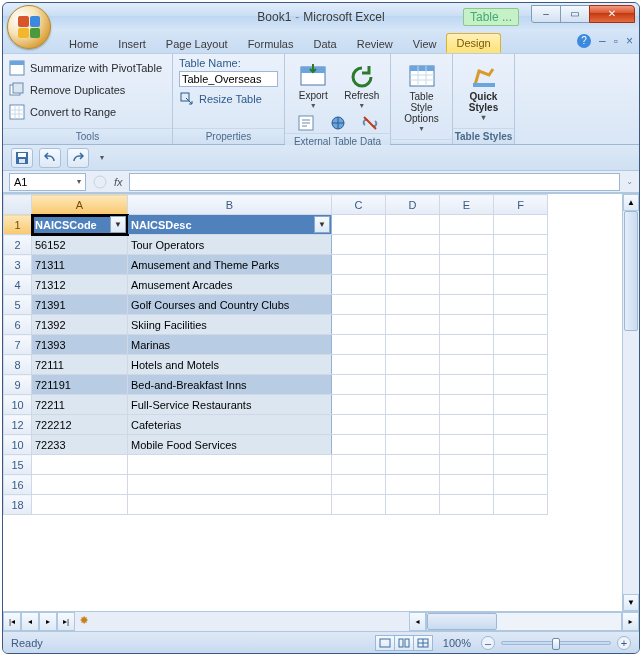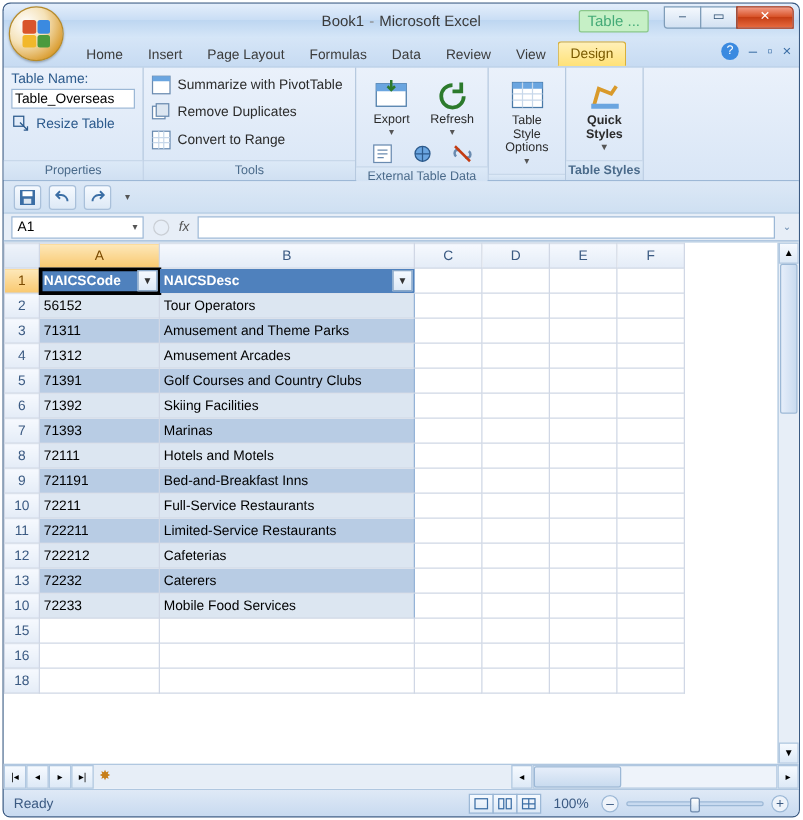--- a/index.html
+++ b/index.html
@@ -44,21 +44,21 @@
   .g-ts{width:62px;font-weight:bold;}
   .tri{font-size:8px;color:#555;}
   
   .ic16{width:16px;height:16px;display:inline-block;}
   .ic32{width:30px;height:28px;display:inline-block;}
   
   .qat { height:26px; background:linear-gradient(#dce8f6,#cfe0f2); display:flex; align-items:center; padding:0 8px; gap:6px; border-bottom:1px solid #b0c7e0;}
   .qat-btn{width:22px;height:20px;border:1px solid #a9c0da;border-radius:3px;background:linear-gradient(#f6faff,#dde9f6);display:flex;align-items:center;justify-content:center;cursor:pointer;}
   
   .formrow{height:22px;display:flex;align-items:center;background:#e7eef7;border-bottom:1px solid #b0c7e0;padding:0 6px;gap:6px;}
-  .namebox{width:106px;height:18px;border:1px solid #9cb8d6;background:#fff;font-size:11px;padding:1px 4px;display:flex;align-items:center;justify-content:space-between;}
+  .namebox{width:77px;height:18px;border:1px solid #9cb8d6;background:#fff;font-size:11px;padding:1px 4px;display:flex;align-items:center;justify-content:space-between;}
   .fx{font-style:italic;font-size:11px;color:#555;}
   .fbar{flex:1;height:18px;border:1px solid #9cb8d6;background:#fff;}
   
   .sheet{flex:1;display:flex;flex-direction:column;background:#fff;position:relative;border-top:1px solid #b0c7e0;}
   .gridwrap{flex:1;display:flex;overflow:hidden;}
   .grid{flex:1;overflow:hidden;position:relative;}
   table{border-collapse:collapse;font-size:11px;color:#000;table-layout:fixed;}
   th,td{border:1px solid #d0d7e5;height:20px;padding:0 3px;white-space:nowrap;overflow:hidden;}
   th{background:linear-gradient(#f6f9fe,#e4ecf7);font-weight:normal;color:#3b5a82;text-align:center;}
   th.corner{background:linear-gradient(#eef3fa,#dde7f3);width:28px;}
@@ -146,60 +146,60 @@
       <div class="tab active">Design</div>
       <div class="right">
       <span class="help-icon">?</span>
       <span>–</span>
       <span>▫</span>
       <span>×</span>
     </div>
   </div>
 
   <div class="ribbon">
+    <div class="group g-tools">
+      <div class="group-body">
+        <div class="row">
+          <svg class="ic16">
+              <rect x="1" y="1" width="14" height="14" fill="#fff" stroke="#6a8bb0"></rect>
+              <rect x="1" y="1" width="14" height="4" fill="#6aa5e0"></rect>
+            </svg>
+          <span>Summarize with PivotTable</span>
+        </div>
+        <div class="row">
+          <svg class="ic16">
+              <rect x="1" y="3" width="10" height="10" fill="#fff" stroke="#6a8bb0"></rect>
+              <rect x="4" y="1" width="10" height="10" fill="#dce6f1" stroke="#6a8bb0"></rect>
+            </svg>
+          <span>Remove Duplicates</span>
+        </div>
+        <div class="row">
+          <svg class="ic16">
+              <rect x="1" y="1" width="14" height="14" fill="#fff" stroke="#6a8bb0"></rect>
+              <path d="M1 6h14M1 10h14M6 1v14M10 1v14" stroke="#c8d8ea"></path>
+            </svg>
+          <span>Convert to Range</span>
+        </div>
+      </div>
+      <div class="group-label">Tools</div>
+    </div>
+
     <div class="group g-properties">
       <div class="group-body">
         <div class="lbl">Table Name:</div>
         <input value="Table_Overseas" style="">
         <div class="resize">
           <svg class="ic16">
               <rect x="2" y="2" width="8" height="8" fill="none" stroke="#2c5a8c"></rect>
               <path d="M7 7 L13 13 M10 13 h3 v-3" stroke="#2c5a8c" fill="none"></path>
             </svg>
           <span>Resize Table</span>
         </div>
       </div>
       <div class="group-label">Properties</div>
-    </div>
-
-    <div class="group g-tools">
-      <div class="group-body">
-        <div class="row">
-          <svg class="ic16">
-              <rect x="1" y="1" width="14" height="14" fill="#fff" stroke="#6a8bb0"></rect>
-              <rect x="1" y="1" width="14" height="4" fill="#6aa5e0"></rect>
-            </svg>
-          <span>Summarize with PivotTable</span>
-        </div>
-        <div class="row">
-          <svg class="ic16">
-              <rect x="1" y="3" width="10" height="10" fill="#fff" stroke="#6a8bb0"></rect>
-              <rect x="4" y="1" width="10" height="10" fill="#dce6f1" stroke="#6a8bb0"></rect>
-            </svg>
-          <span>Remove Duplicates</span>
-        </div>
-        <div class="row">
-          <svg class="ic16">
-              <rect x="1" y="1" width="14" height="14" fill="#fff" stroke="#6a8bb0"></rect>
-              <path d="M1 6h14M1 10h14M6 1v14M10 1v14" stroke="#c8d8ea"></path>
-            </svg>
-          <span>Convert to Range</span>
-        </div>
-      </div>
-      <div class="group-label">Tools</div>
     </div>
 
     <div class="group g-ext">
       <div class="bigrow">
         <div class="bigbtn">
           <svg class="ic32">
               <rect x="3" y="5" width="24" height="18" fill="#fff" stroke="#4a7aa8"></rect>
               <rect x="3" y="5" width="24" height="6" fill="#6aa5e0"></rect>
               <path d="M15 2v8M12 7l3 3 3-3" stroke="#2c7a2c" fill="none" stroke-width="2"></path>
             </svg>
@@ -400,41 +400,23 @@
               <tr>
                 <th class="row">10</th>
                 <td class="band-even colA">72211</td>
                 <td class="band-even colB">Full-Service Restaurants</td>
                 <td class=""></td>
                 <td class=""></td>
                 <td class=""></td>
                 <td class=""></td>
               </tr>
               <tr>
-                <th class="row">11</th>
-                <td class="band-odd colA">722211</td>
-                <td class="band-odd colB">Limited-Service Restaurants</td>
-                <td class=""></td>
-                <td class=""></td>
-                <td class=""></td>
-                <td class=""></td>
-              </tr>
-              <tr>
                 <th class="row">12</th>
                 <td class="band-even colA">722212</td>
                 <td class="band-even colB">Cafeterias</td>
-                <td class=""></td>
-                <td class=""></td>
-                <td class=""></td>
-                <td class=""></td>
-              </tr>
-              <tr>
-                <th class="row">13</th>
-                <td class="band-odd colA">72232</td>
-                <td class="band-odd colB">Caterers</td>
                 <td class=""></td>
                 <td class=""></td>
                 <td class=""></td>
                 <td class=""></td>
               </tr>
               <tr>
                 <th class="row">10</th>
                 <td class="band-even colA">72233</td>
                 <td class="band-even colB">Mobile Food Services</td>
                 <td class=""></td>

